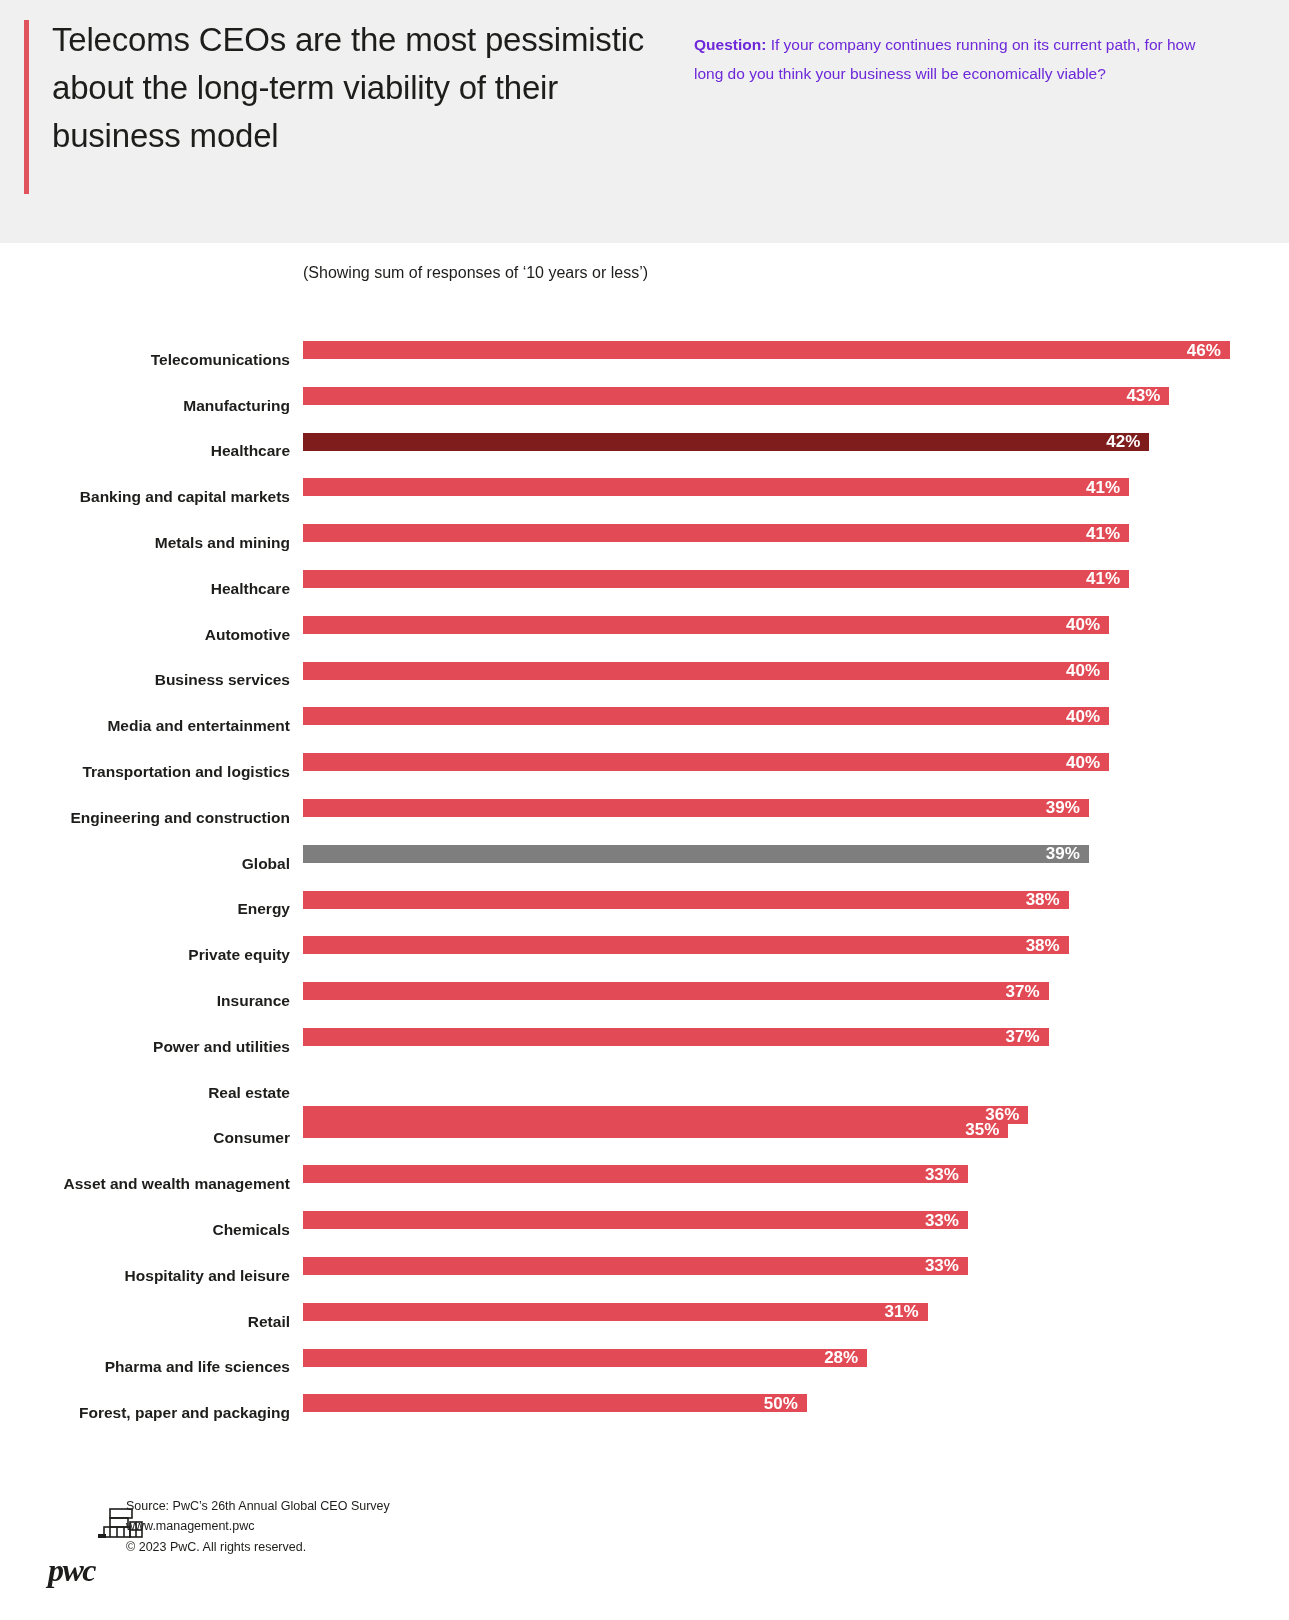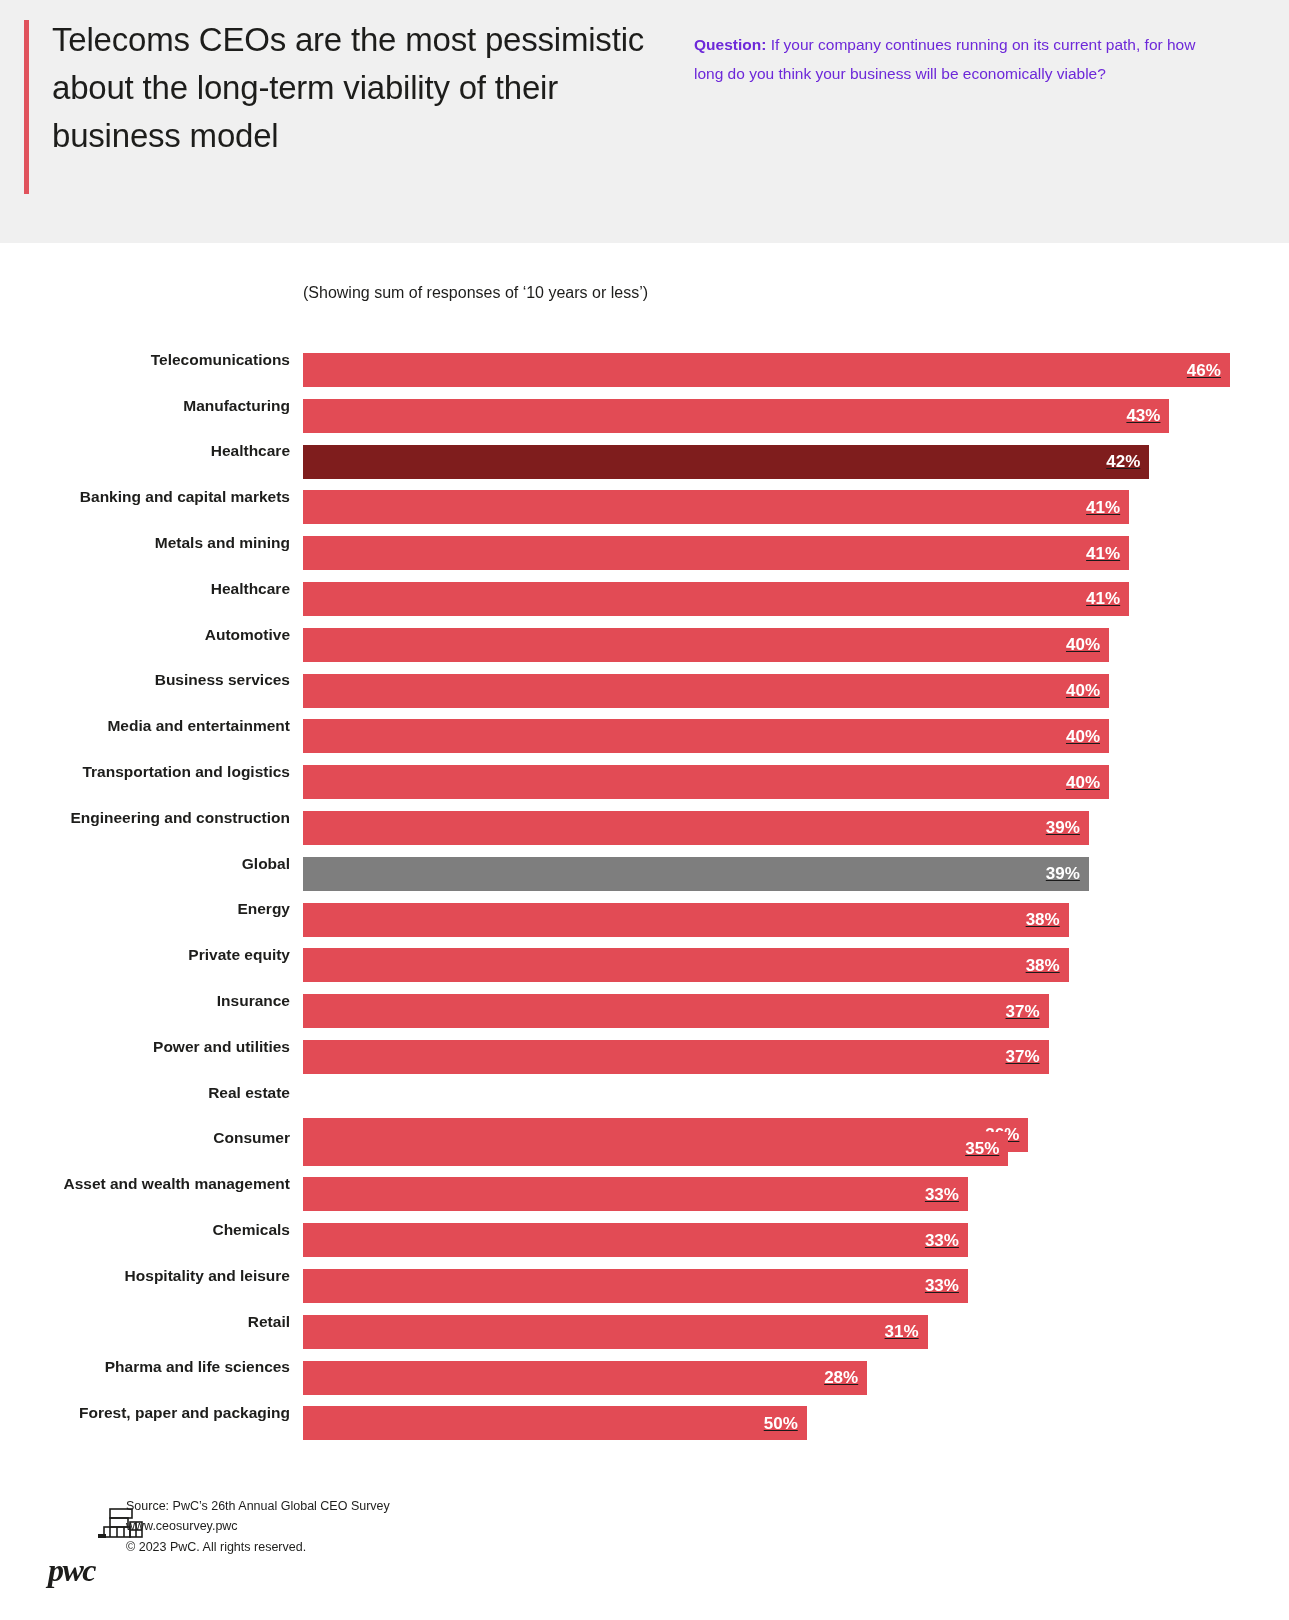--- a/index.html
+++ b/index.html
@@ -48,21 +48,21 @@
     line-height: 1.85;
     color: #6d28d9;
   }
   .question-label {
     font-weight: 700;
   }
 
   
   .chart-note {
     position: absolute;
-    left: 303px; top: 284px;
+    left: 303px; top: 264px;
     font-size: 16px;
     color: #1d1d1b;
   }
 
   .chart {
     position: absolute;
     left: 0; top: 337px;
     width: 1289px;
   }
   .row {
@@ -81,29 +81,28 @@
     text-align: right;
   }
   .bar-track {
     position: absolute;
     left: 303px; top: 4px;
     height: 34px;
     width: 986px;
   }
   .bar {
     position: absolute;
-    left: 0; top: 12px;
-    height: 34px;
+    left: 0; top: 0;
+    height: 18px;
     background: #e24b55;
     display: flex;
     align-items: center;
     justify-content: flex-end;
     box-sizing: border-box;
     padding-right: 9px;
-    text-decoration: underline;
   }
   .bar.global {
     background: #7e7e7e;
   }
   .bar-value {
     font-size: 17px;
     font-weight: 700;
     color: #ffffff;
     line-height: 1;
   }
@@ -291,21 +290,21 @@
       <div class="row-label">Real estate</div>
       <div class="bar-track">
         <div class="bar" style="width: 725.4px; background: rgb(226, 75, 85); margin-top: 32px;">
           <span class="bar-value">36%</span>
         </div>
       </div>
     </div>
     <div class="row">
       <div class="row-label">Consumer</div>
       <div class="bar-track">
-        <div class="bar" style="width: 705.25px; background: rgb(226, 75, 85);">
+        <div class="bar" style="width: 705.25px; background: rgb(226, 75, 85); align-items: flex-end;">
           <span class="bar-value">35%</span>
         </div>
       </div>
     </div>
     <div class="row">
       <div class="row-label">Asset and wealth management</div>
       <div class="bar-track">
         <div class="bar" style="width: 664.95px; background: rgb(226, 75, 85);">
           <span class="bar-value">33%</span>
         </div>
@@ -366,16 +365,16 @@
         <line x1="26" y1="23" x2="26" y2="33"></line>
         <line x1="38" y1="18" x2="38" y2="33"></line>
         <line x1="32" y1="26" x2="44" y2="26"></line>
       </g>
       <rect x="0" y="30" width="8" height="4" fill="#1d1d1b"></rect>
     </svg>
     <div class="pwc-wordmark">pwc</div>
   </div>
   <div class="source-block">
     <div>Source: PwC’s 26th Annual Global CEO Survey</div>
-    <div>www.ceosurvey.pwc</div>
+    <div>www.management.pwc</div>
     <div>© 2023 PwC. All rights reserved.</div>
   </div>
 </div>
 
 </body></html>

